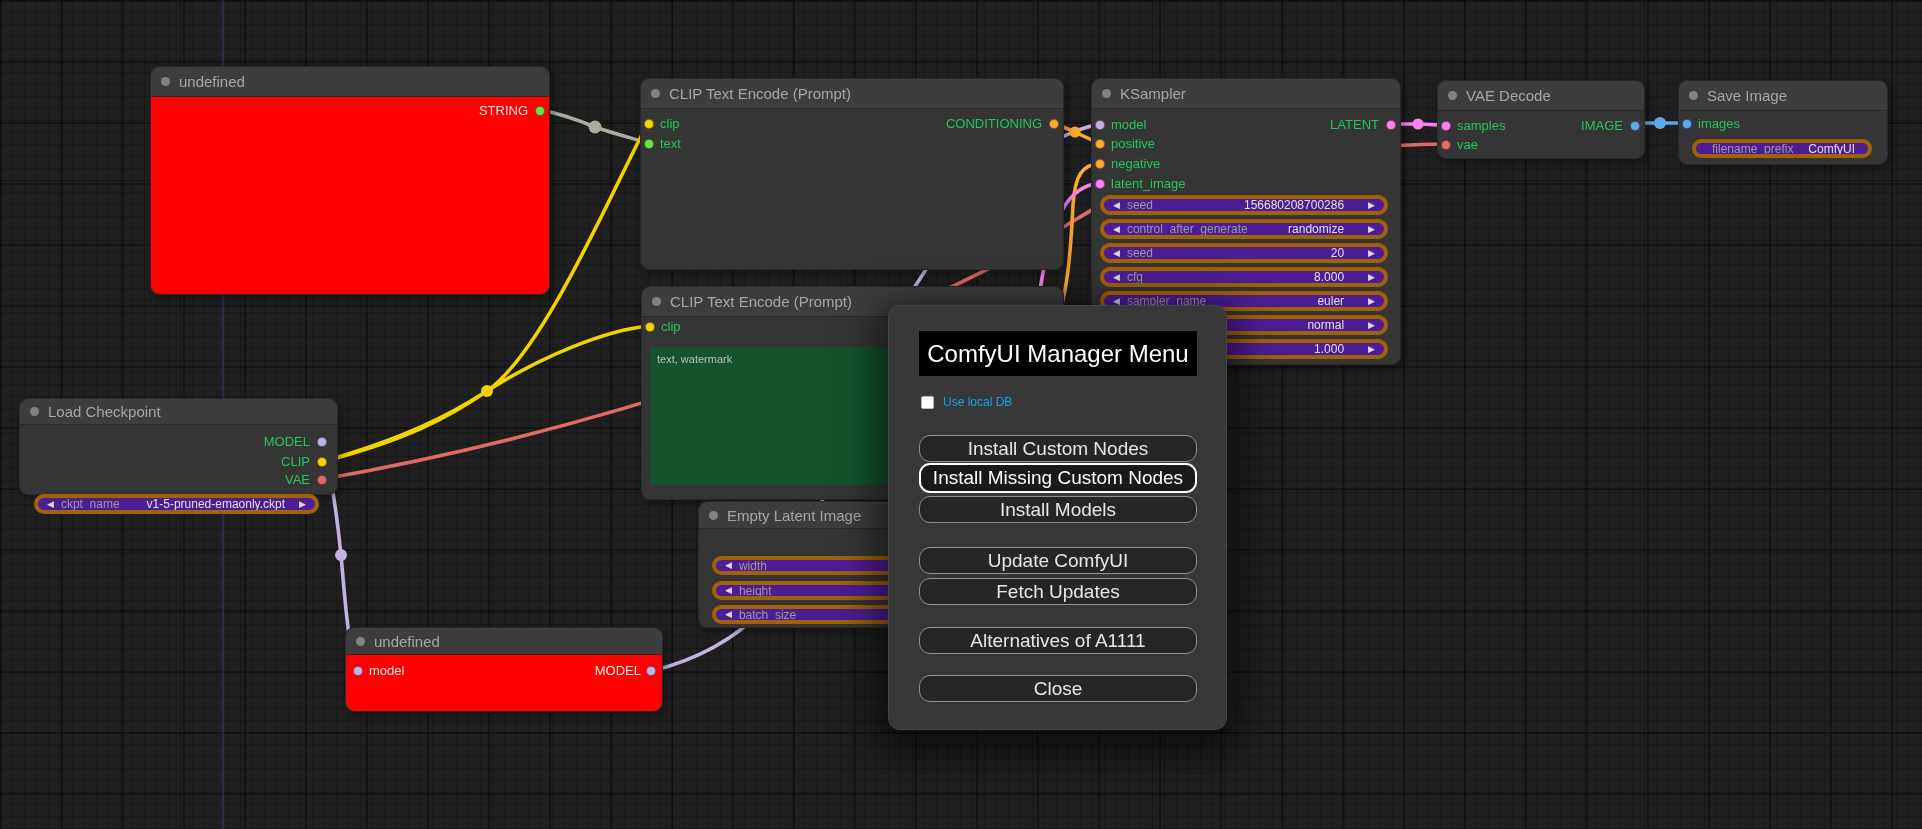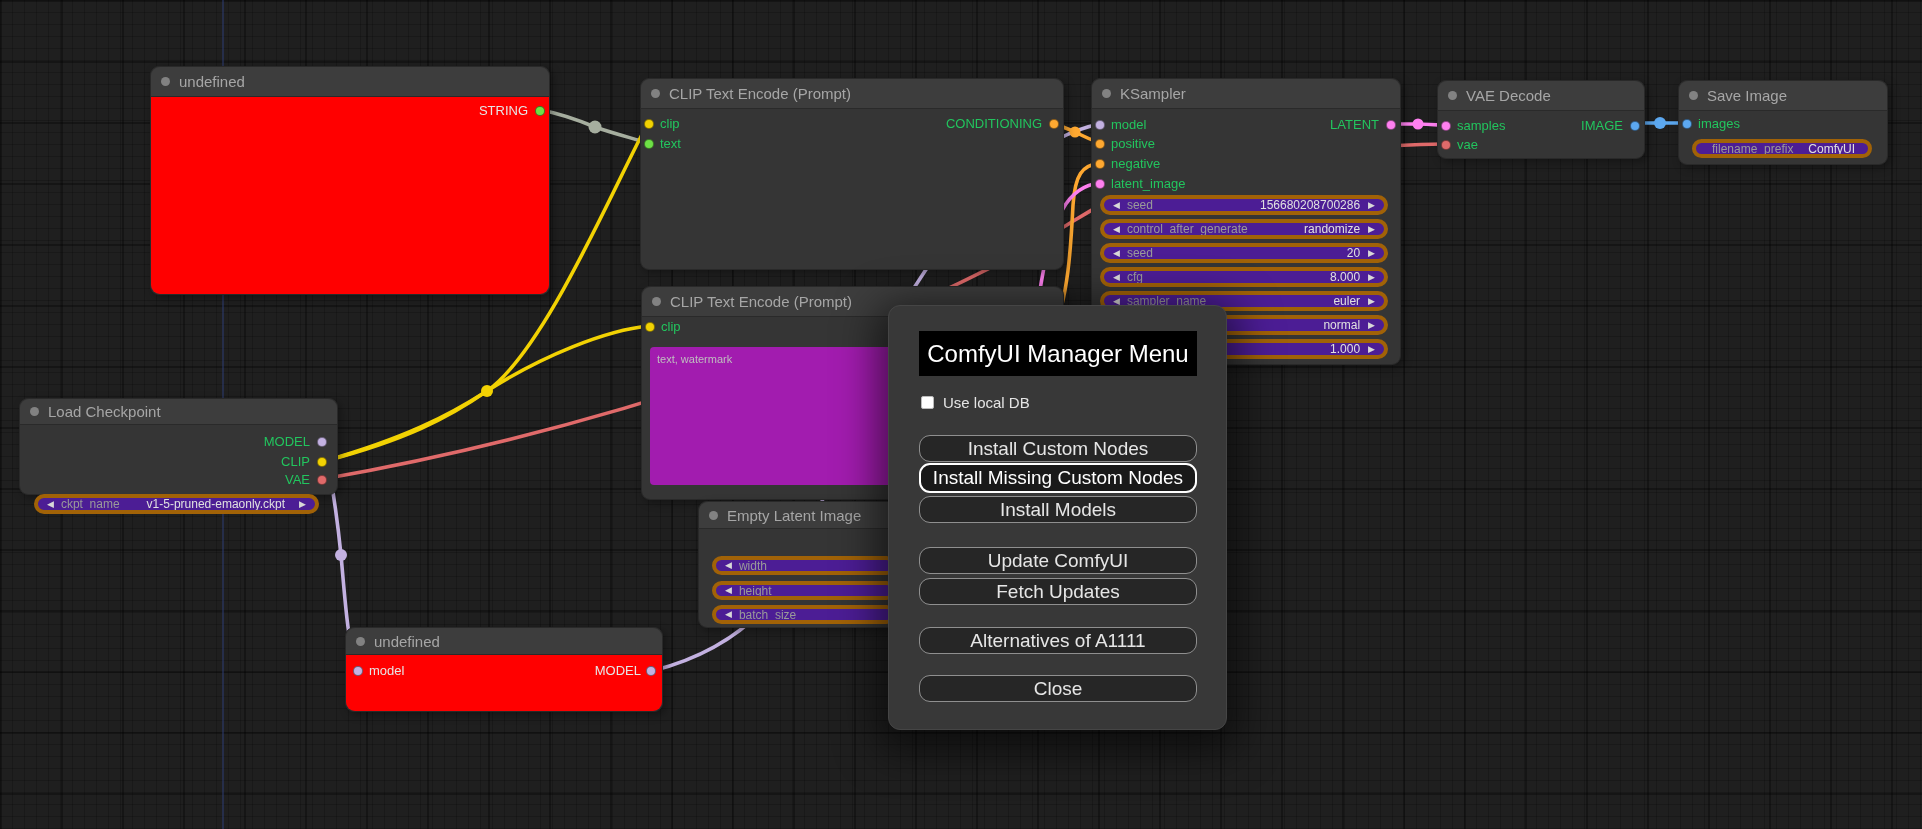--- a/index.html
+++ b/index.html
@@ -31,34 +31,34 @@
   .port.in{left:3px}
   .port.out{right:4px}
   .plabel{position:absolute;top:0;line-height:20px;font-size:13px;color:#22c55e;white-space:nowrap}
   .plabel.in{left:19px}
   .plabel.out{right:21px}
   .onred .plabel{color:#e6e6e6}
   .widget{position:absolute;height:20px;display:flex;align-items:center;background:#4c1d95;
           border:4px solid #a16207;border-radius:10px;padding:0 9px;font-size:12px;color:#9a9a9a;overflow:hidden}
   .warrow{font-size:9px;color:#d8d8d8;line-height:1;flex:0 0 auto}
   .wlabel{margin-left:7px;white-space:nowrap}
-  .wvalue{margin-left:auto;margin-right:8px;color:#e0e0e0;white-space:nowrap}
+  .wvalue{margin-left:auto;margin-right:24px;color:#e0e0e0;white-space:nowrap}
   .widget.noarrow .wlabel{margin-left:7px}
   .widget.noarrow .wvalue{margin-right:4px}
-  .ntext{position:absolute;background:#a21caf;border-radius:4px;padding:5px 7px;
+  .ntext{position:absolute;background:#14532d;border-radius:4px;padding:5px 7px;
          font-size:11px;color:#bfbfbf;line-height:1.3;overflow:hidden}
 
   .modal{position:absolute;left:888px;top:305px;width:339px;height:425px;background:#383838;
          border:1px solid #454545;border-radius:12px;z-index:10;
          box-shadow:0 10px 40px 12px rgba(0,0,0,.55)}
   .mtitle{position:absolute;left:30px;top:25px;width:278px;height:45px;background:#000;color:#fff;
           font-size:24px;display:flex;align-items:center;justify-content:center;white-space:nowrap}
   .mcheckrow{position:absolute;left:32px;top:88px;height:16px;display:flex;align-items:center;gap:9px}
   .mcheck{width:13px;height:13px;background:#fff;border:1px solid #bbb;border-radius:2px}
-  .mchecklabel{font-size:15px;color:#e5e5e5}
+  .mchecklabel{font-size:12px;color:#0ea5e9}
   .mbtn{position:absolute;left:30px;width:278px;height:27px;background:#262626;border:1px solid #8f8f8f;
         border-radius:11px;color:#e6e6e6;font-size:19px;display:flex;align-items:center;justify-content:center;
         white-space:nowrap;cursor:pointer}
   .mbtn.focus{border:2px solid #fff;background:#191919;color:#fff;height:30px}
 </style>
 </head>
 <body>
 
 <div class="vline"></div>
 

